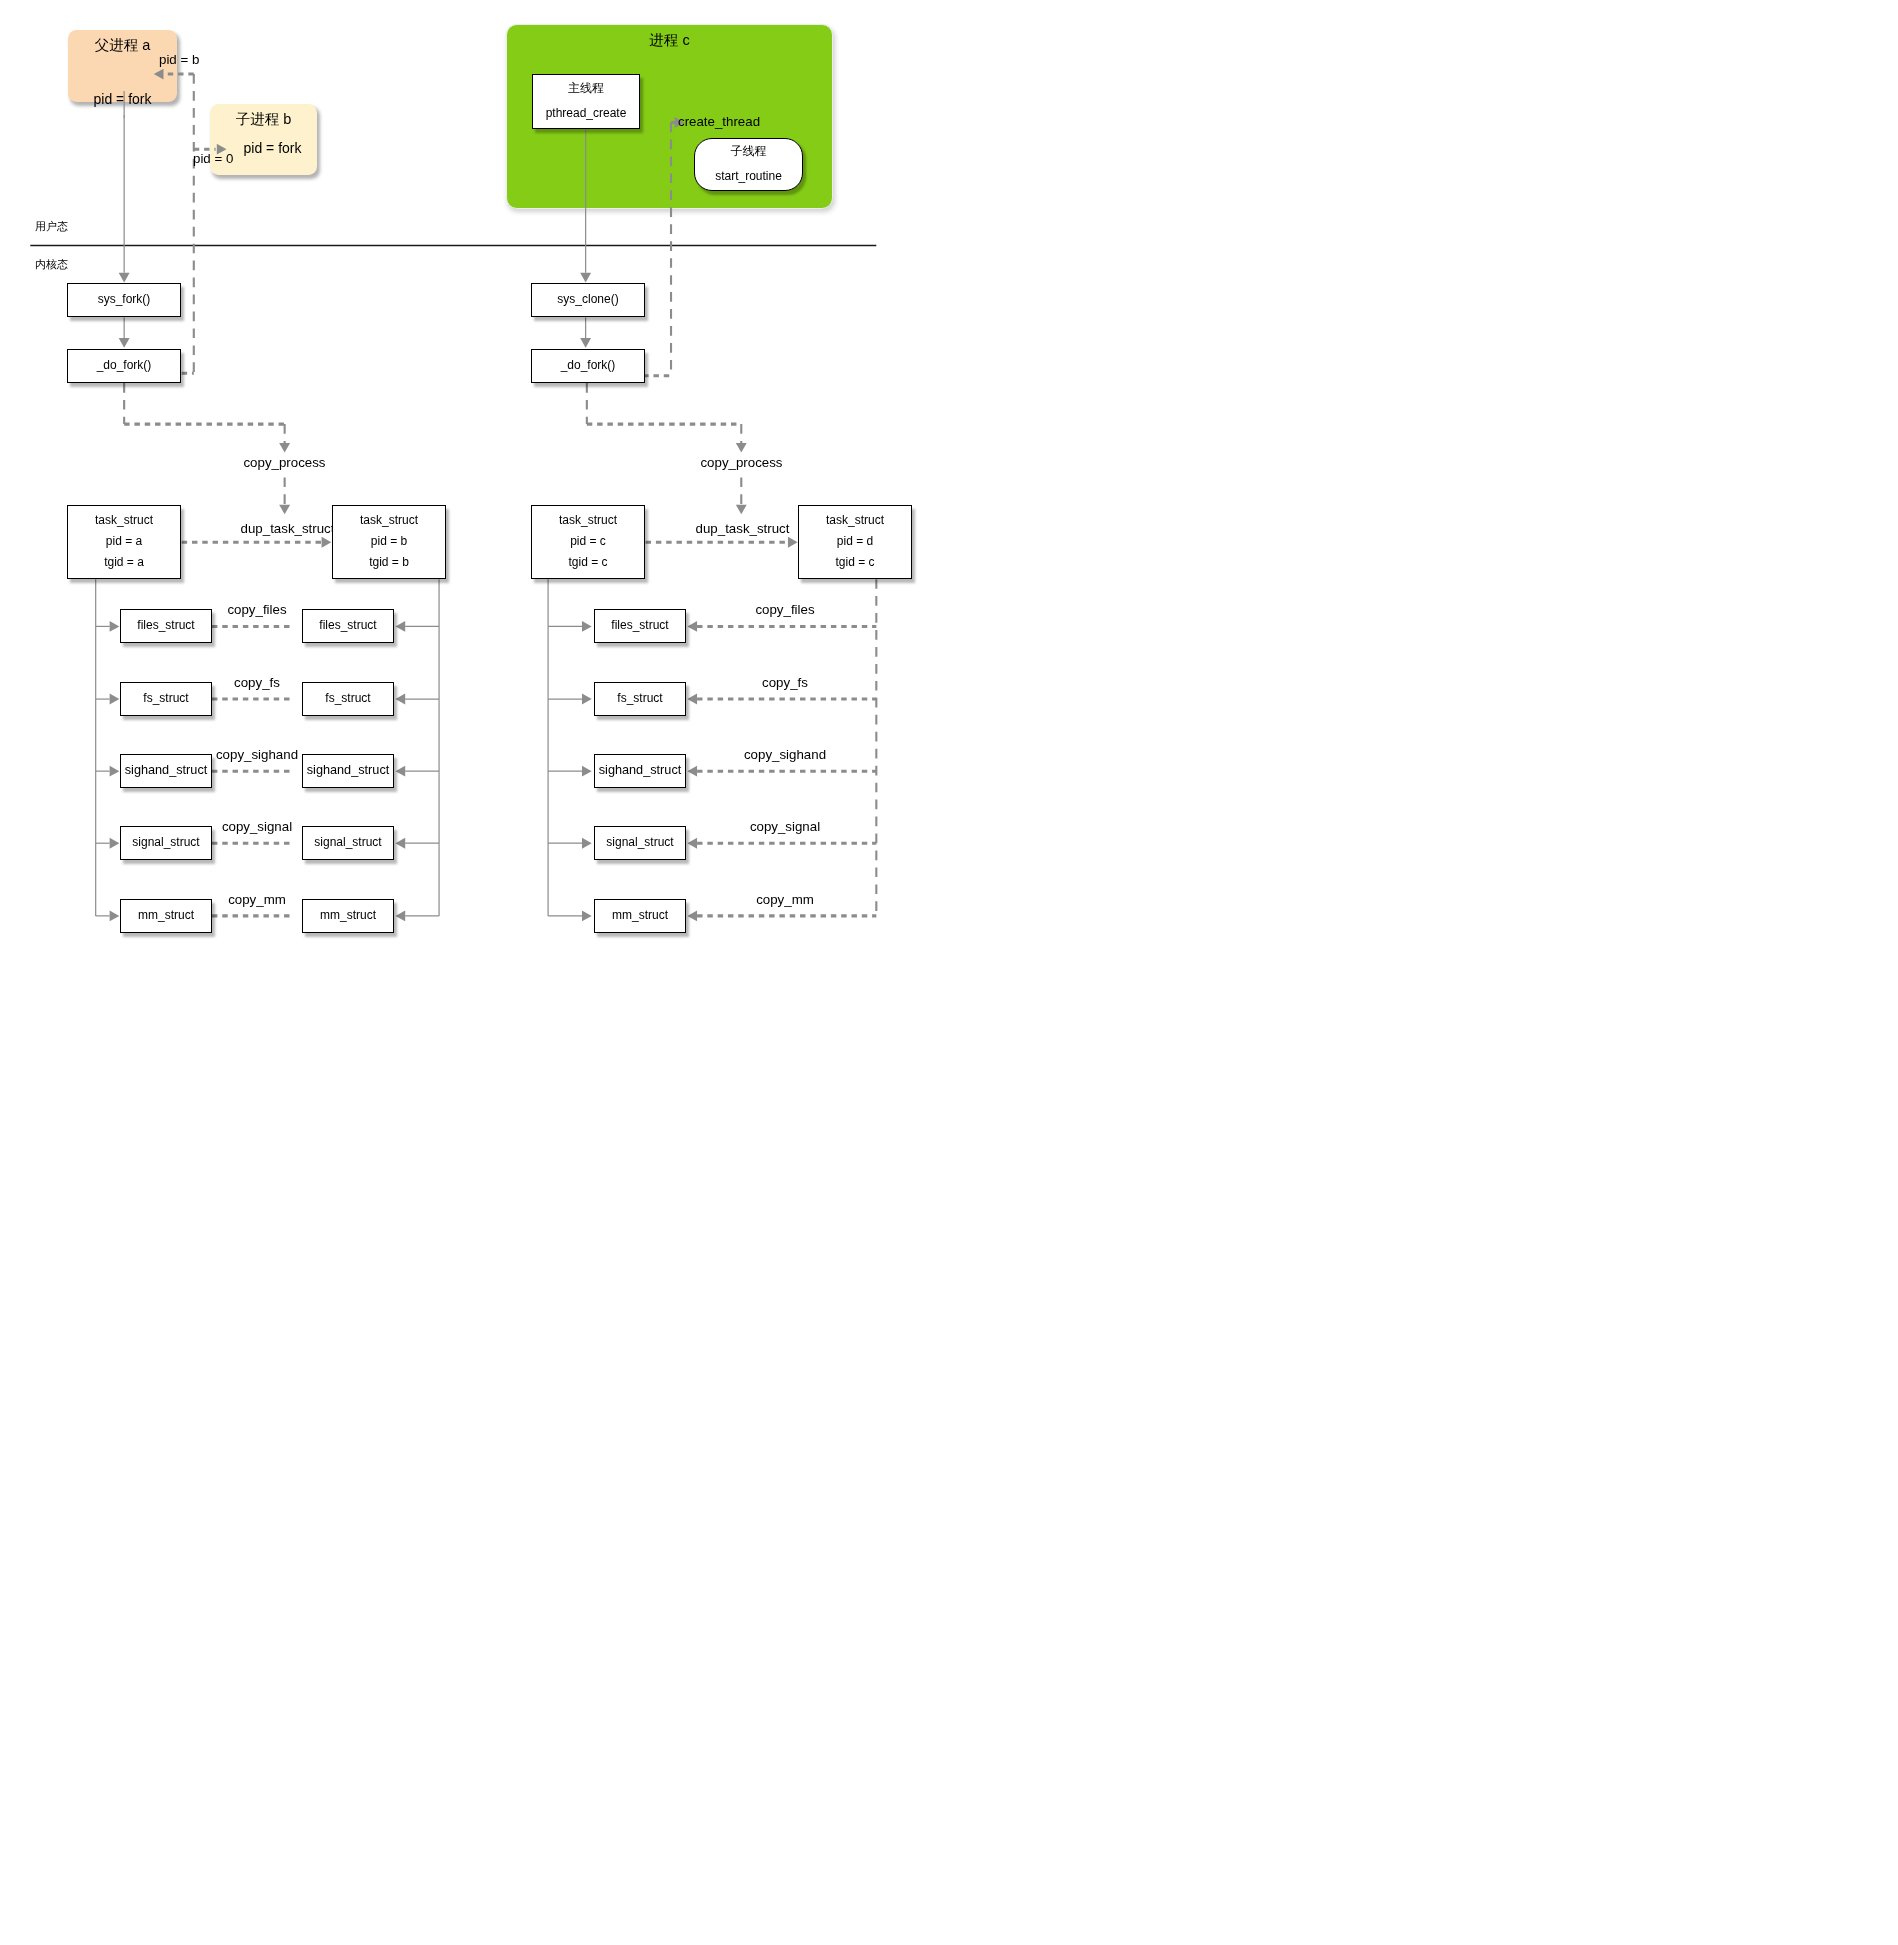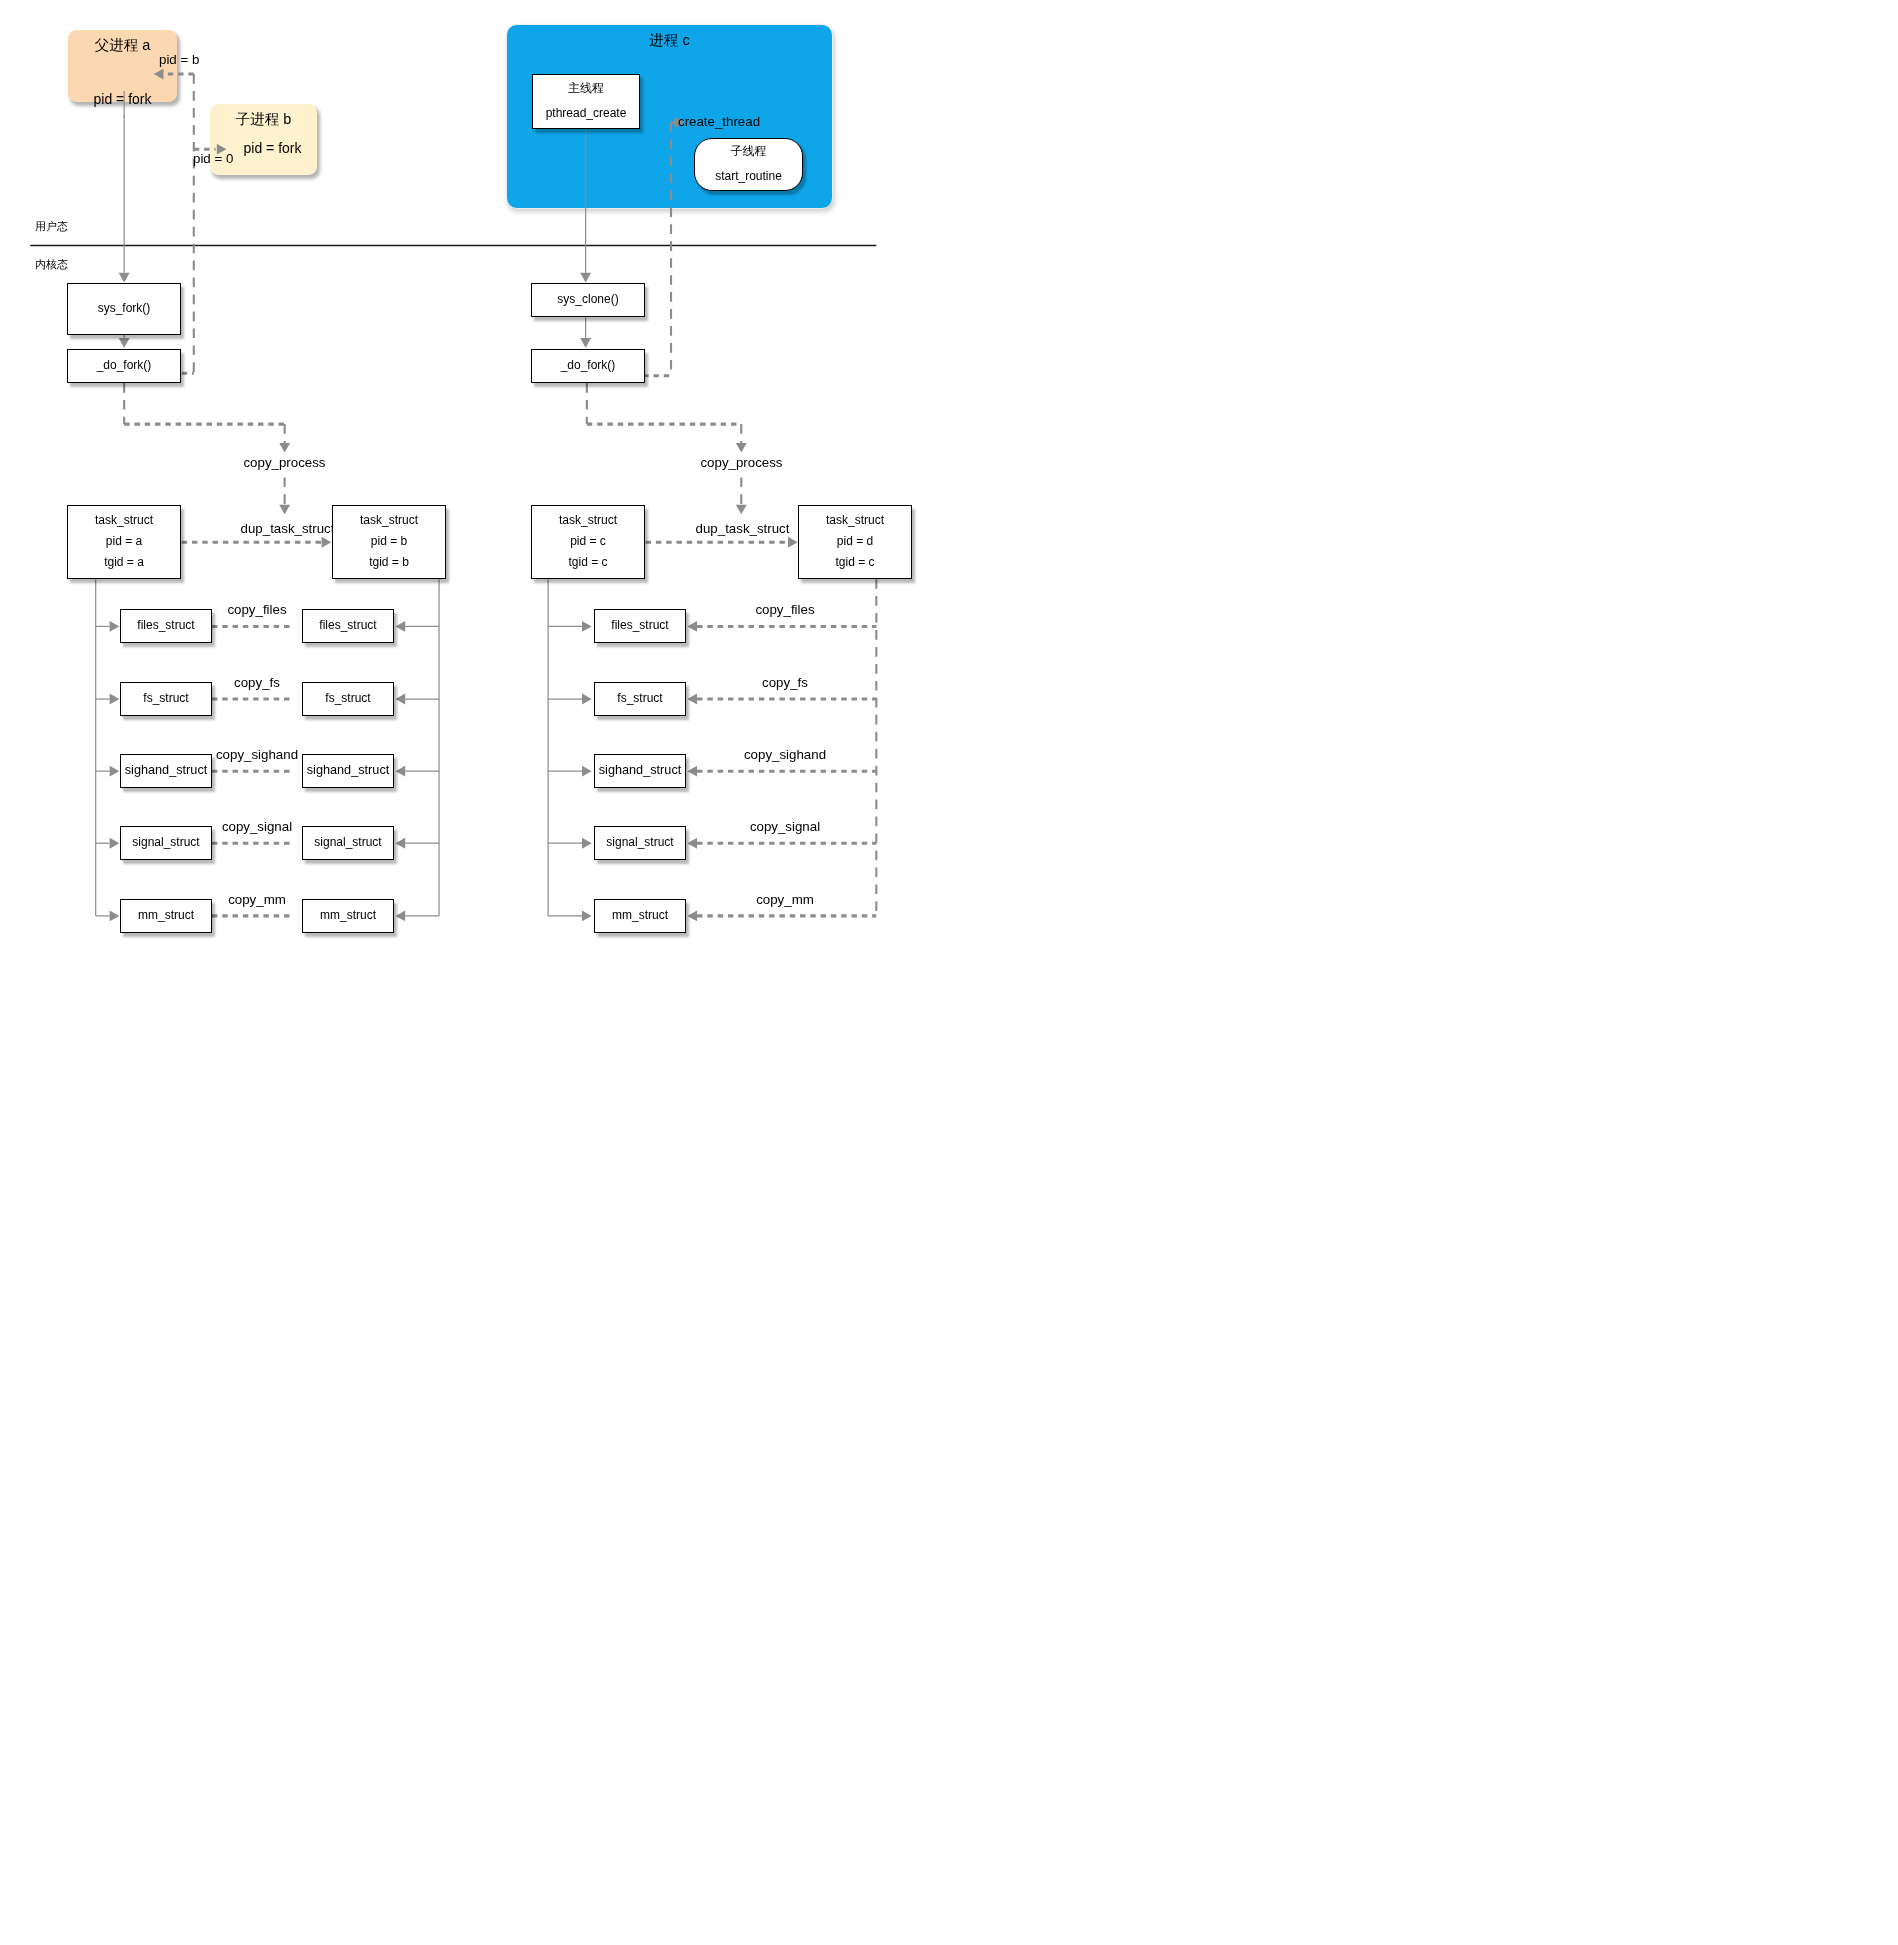--- a/index.html
+++ b/index.html
@@ -10,21 +10,21 @@
   }
   svg.layer{position:absolute;left:0;top:0;width:949px;height:973px;pointer-events:none;}
   #wires{z-index:1;}
   #wires-front{z-index:3;}
   .node{position:absolute;z-index:2;box-sizing:border-box;}
   .soft{
     border-radius:8.5px;
     box-shadow:2.4px 3.6px 3.6px rgba(0,0,0,.30);
   }
   .container-box{
-    background:#0ea5e9;border:0.6px solid #ececec;border-radius:11px;
+    background:#84cc16;border:0.6px solid #ececec;border-radius:11px;
     box-shadow:1.8px 3px 4.8px rgba(0,0,0,.18);
     z-index:0;position:absolute;box-sizing:border-box;
   }
   .wbox{
     background:#ffffff;border:1.5px solid #000;
     box-shadow:3px 3.6px 2.4px rgba(0,0,0,.28);
     display:flex;flex-direction:column;align-items:center;justify-content:center;
   }
   .wbox .ln{font-size:12px;line-height:15.7px;white-space:nowrap;}
   .wbox.gap2{row-gap:9.7px;}
@@ -176,21 +176,21 @@
   <div class="lbl" style="left:678px;top:114px;">create_thread</div>
 
   <div class="node wbox gap2" style="left:694px;top:138px;width:109px;height:53px;border-radius:18px;">
     <div class="ln">子线程</div>
     <div class="ln">start_routine</div>
   </div>
 
   <div class="lbl cn" style="left:35px;top:219px;">用户态</div>
   <div class="lbl cn" style="left:35px;top:257px;text-align:center;">内核态</div>
 
-  <div class="node wbox single" style="left:67px;top:283px;width:114px;height:52px;">
+  <div class="node wbox single" style="left:67px;top:283px;width:114px;height:34px;">
     <div class="ln">sys_fork()</div>
   </div>
   <div class="node wbox single" style="left:67px;top:349px;width:114px;height:34px;">
     <div class="ln">_do_fork()</div>
   </div>
 
   <div class="lbl tc" style="left:236px;top:455px;width:97px;">copy_process</div>
   <div class="lbl tc" style="left:236px;top:521px;width:103px;">dup_task_struct</div>
 
   <div class="node wbox gap3" style="left:67px;top:505px;width:114px;height:74px;">

